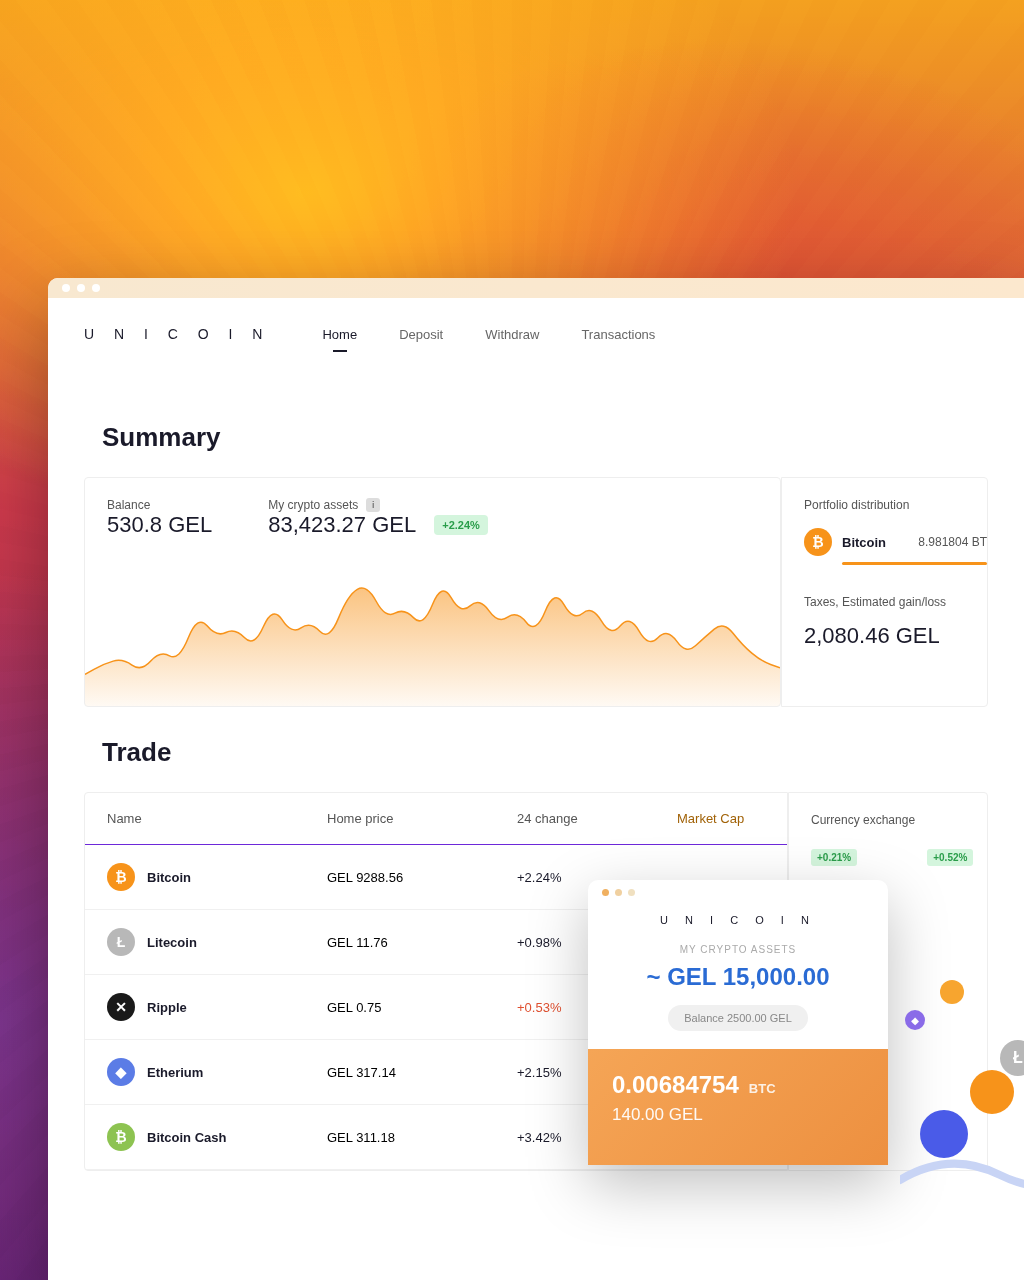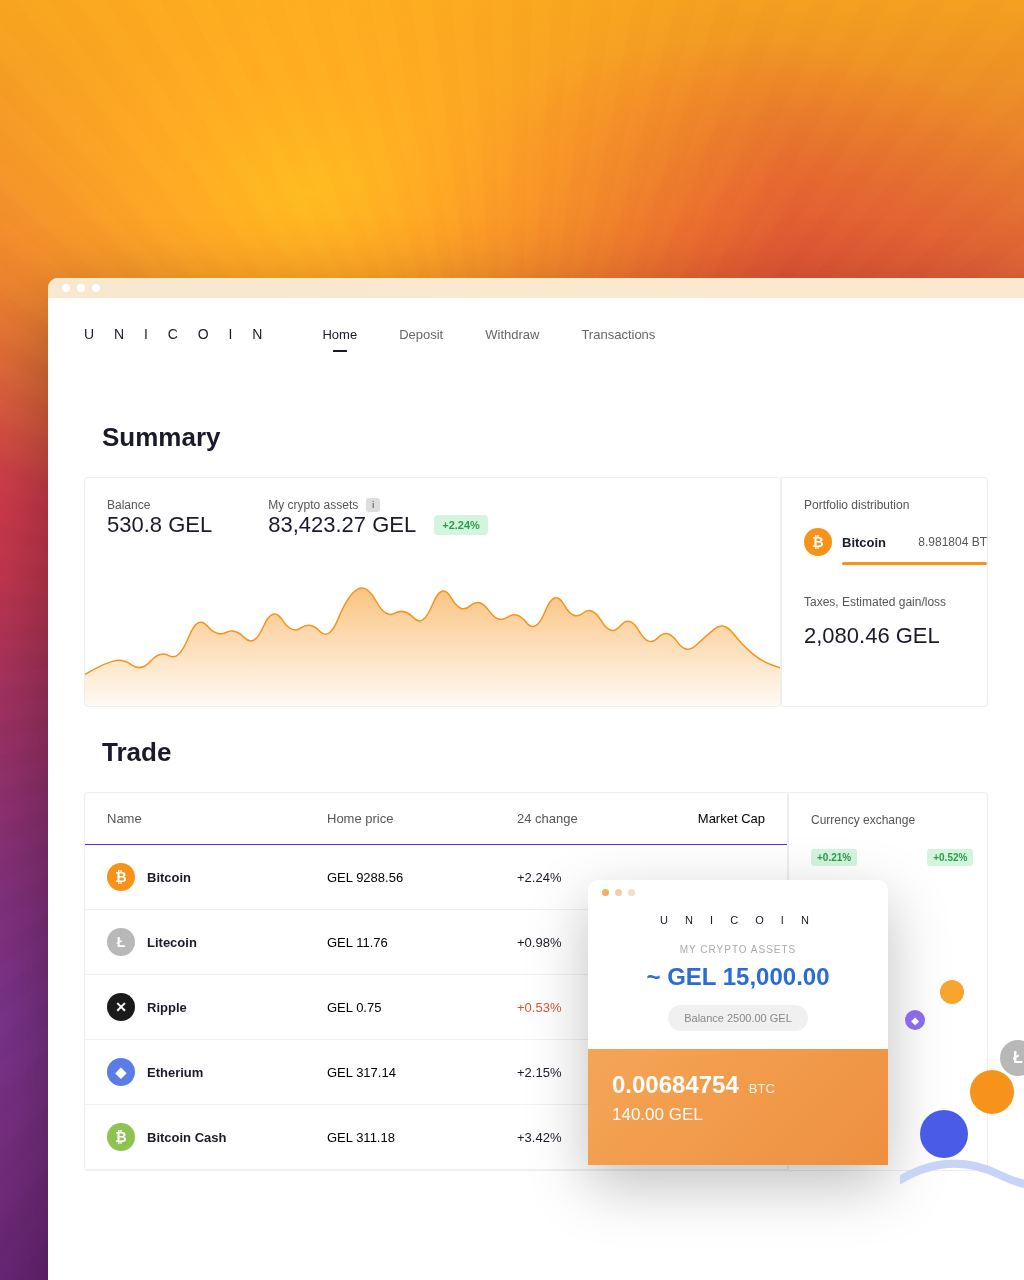--- a/index.html
+++ b/index.html
@@ -131,21 +131,21 @@
   padding: 18px 22px;
   align-items:center;
   font-size:13px;
 }
 .tr-header { color:#555; border-bottom:1px solid #6d28d9; }
 .tr-row { border-bottom:1px solid #f0f0f0; }
 .tr-name { display:flex; align-items:center; gap:12px; }
 .tr-name span { font-weight:700; color:#1a1a2a; }
 .tr-change { color:#1a1a2a; }
 .tr-change.neg { color:#e05030; }
-.tr-mcap { color:#000000; text-align:right; }
+.tr-mcap { color:#a16207; text-align:left; }
 
 .exchange {
   width:200px; border:1px solid #eee; border-left:1px solid #eee;
   border-radius:0 4px 4px 0; padding:20px 0 0 22px;
 }
 .ex-label { font-size:12px; color:#555; margin-bottom:22px; }
 .ex-badges { display:flex; gap:70px; margin-bottom:12px; }
 .ex-badge { background:#d4f5dd; color:#2a9d4a; font-size:10px; font-weight:600; padding:3px 6px; border-radius:3px; }
 .ex-val { font-size:18px; color:#1a1a2a; }
 
@@ -170,21 +170,21 @@
   background:#f0f0f0; border-radius:20px; font-size:11px; color:#888;
 }
 .mobile-lower {
   margin-top:18px;
   background: linear-gradient(135deg, #f5a556, #ed9040);
   padding: 22px 24px 40px 24px;
   text-align:left; color:#fff;
 }
 .mobile-btc-row { display:flex; align-items:baseline; gap:10px; }
 .mobile-btc { font-size:24px; font-weight:600; }
-.mobile-btc-label { font-size:13px; opacity:0.85; font-weight:400; }
+.mobile-btc-label { font-size:13px; opacity:0.85; font-weight:700; }
 .mobile-gel { font-size:17px; margin-top:6px; opacity:0.95; }
 
 .deco {
   position:absolute;
   left: 900px; top: 940px;
   width: 200px; height: 280px;
   pointer-events:none;
 }
 .orb { position:absolute; border-radius:50%; }
 .orb.o1 { width:24px; height:24px; background:#f7a52f; left:40px; top:40px; }

